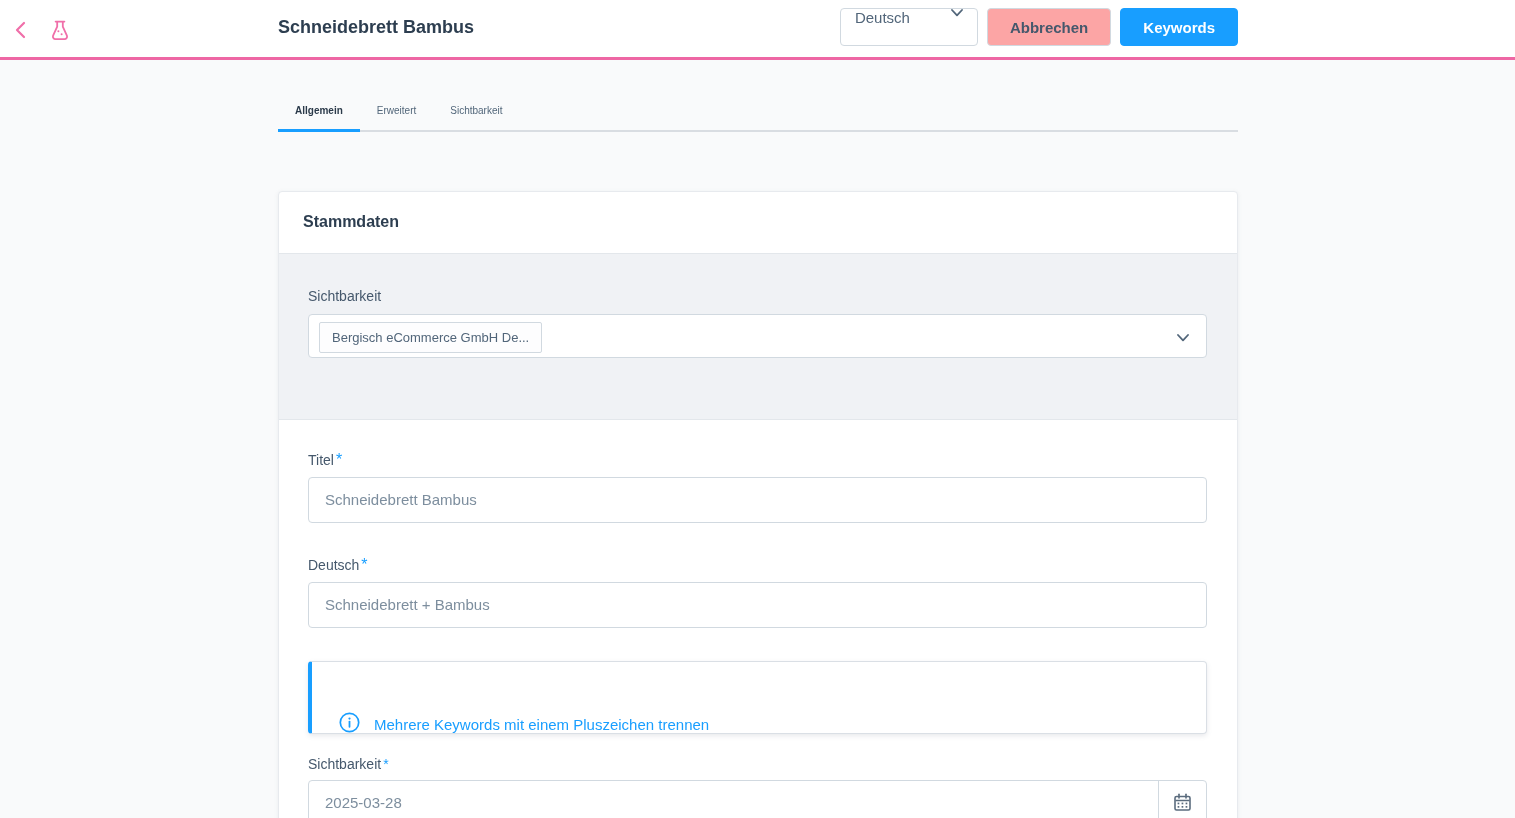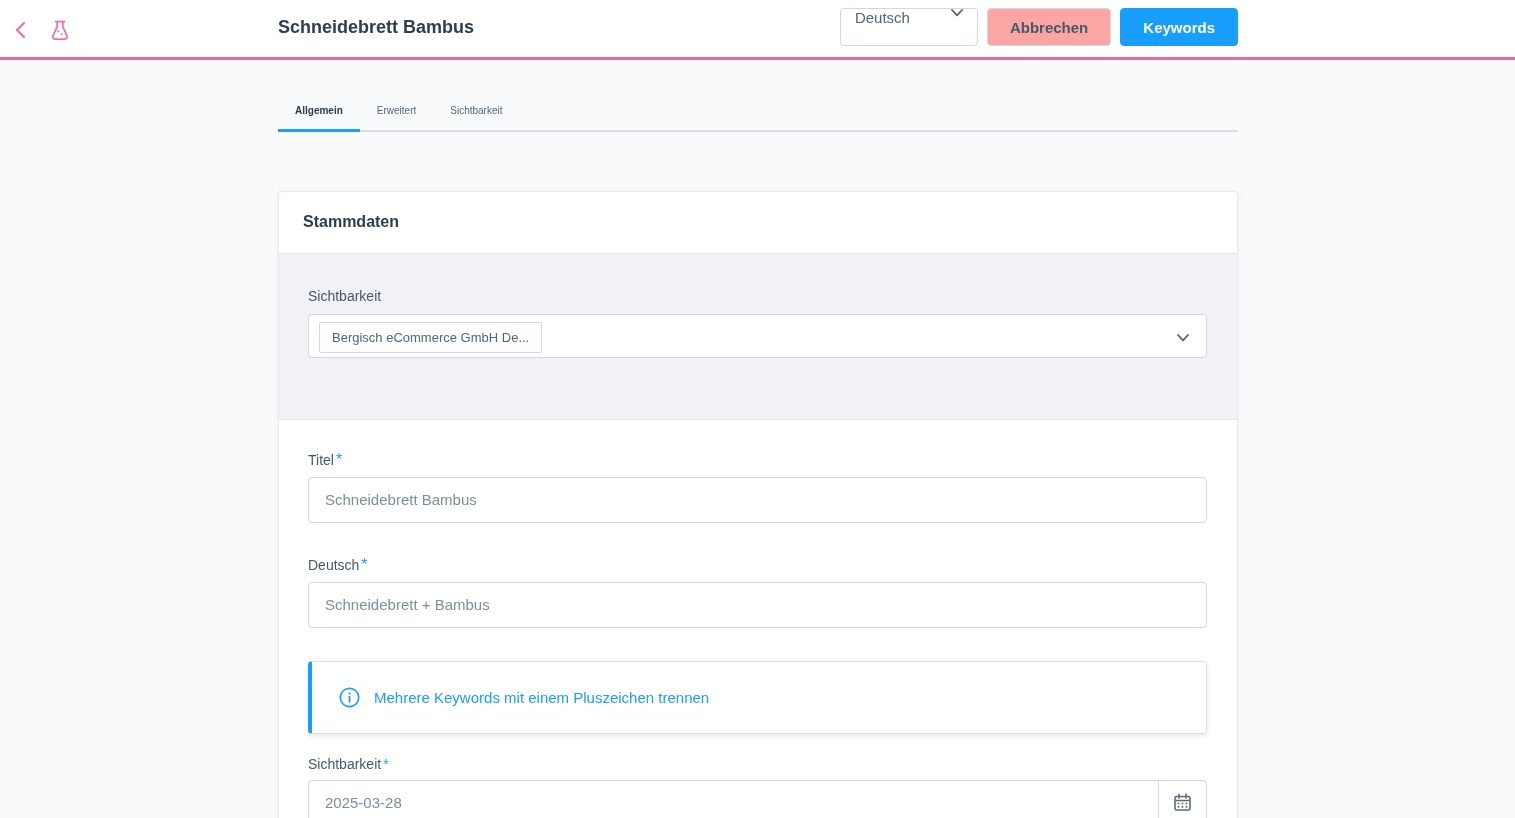--- a/index.html
+++ b/index.html
@@ -100,21 +100,21 @@
     border: 1px solid #d1d9e0; border-radius: 4px;
     padding: 0 16px; font-size: 15px; color: #7d8e9e;
     font-family: inherit; background: #fff; outline: none;
   }
 
   .alert-info {
     margin-top: 33px; height: 73px;
     background: #ffffff; border: 1px solid #dadfe5;
     border-left: 4px solid #189eff; border-radius: 4px;
     box-shadow: 0 2px 5px rgba(100,110,125,0.15);
-    display: flex; align-items: center; padding-left: 27px; gap: 14px;
+    display: flex; align-items: flex-end; padding-left: 27px; gap: 14px;
   }
   .alert-text { font-size: 15px; color: #189eff; }
 
   .date-label { display: block; margin-top: 22px; }
   .date-input-wrap {
     margin-top: 8px; height: 46px; display: flex;
     border: 1px solid #d1d9e0; border-radius: 4px; background: #fff;
     overflow: hidden;
   }
   .date-input-wrap input {

